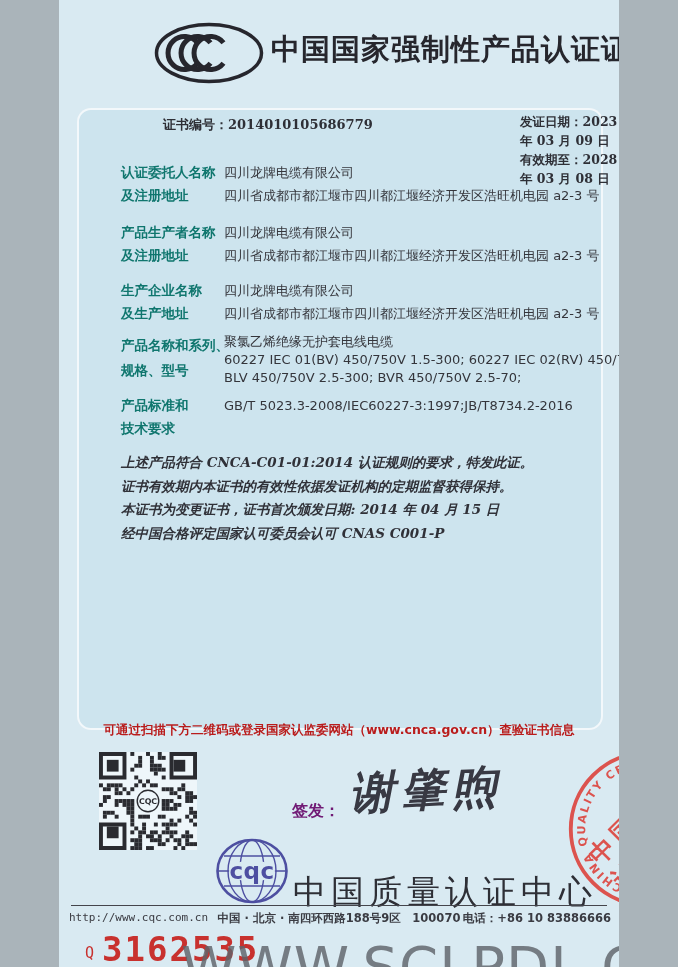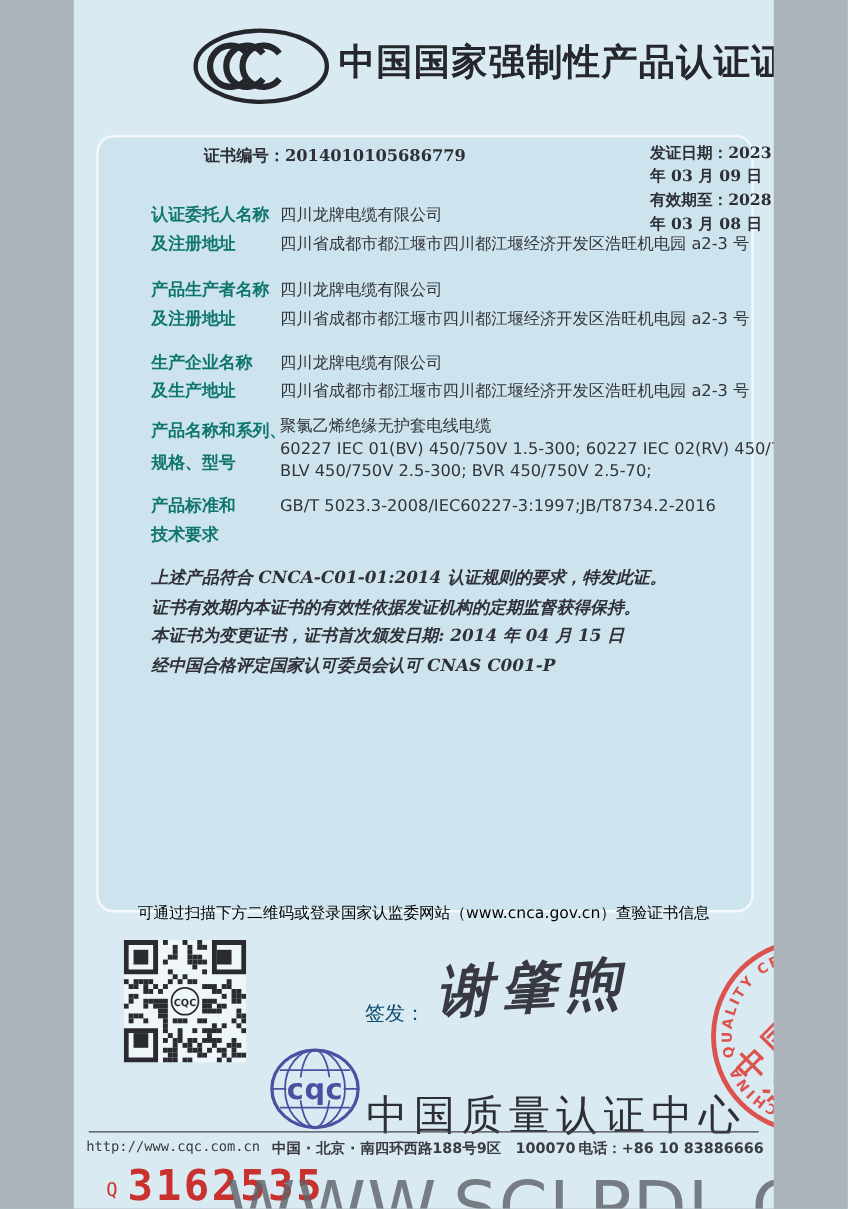--- a/index.html
+++ b/index.html
@@ -28,25 +28,25 @@
   .sec .val{font-size:13px;line-height:23px;color:#34353b;}
   .sec.spec .lbl{line-height:25px;}
   .sec.spec .val{line-height:18px;width:480px;}
   
   .statements{
     position:absolute;left:62px;top:451px;
     font-family:"DejaVu Serif","Liberation Serif",serif;font-style:italic;
     font-size:13.5px;line-height:23.5px;color:#303138;font-weight:600;
   }
   
-  .hint{position:absolute;left:0;right:0;top:722px;text-align:center;font-size:12.5px;font-weight:400;color:#000000;}
+  .hint{position:absolute;left:0;right:0;top:722px;text-align:center;font-size:12.5px;font-weight:700;color:#b91c1c;}
   
   .qr{position:absolute;left:40px;top:752px;width:98px;height:98px;}
   
-  .sign-label{position:absolute;left:233px;top:801px;font-size:16px;font-weight:normal;color:#0c4a6e;}
+  .sign-label{position:absolute;left:233px;top:801px;font-size:16px;font-weight:bold;color:#701a75;}
   .signature{
     position:absolute;left:290px;top:760px;font-size:45px;font-weight:700;
     font-family:"DejaVu Serif","Liberation Serif",serif;font-style:italic;
     letter-spacing:6px;color:#383943;transform:rotate(-3deg);white-space:nowrap;
   }
   
   .globe{position:absolute;left:156px;top:838px;width:74px;height:66px;}
   .issuer-name{
     position:absolute;left:234px;top:870px;font-size:33px;font-weight:500;
     letter-spacing:5px;color:#2e2f36;white-space:nowrap;text-align:right;

